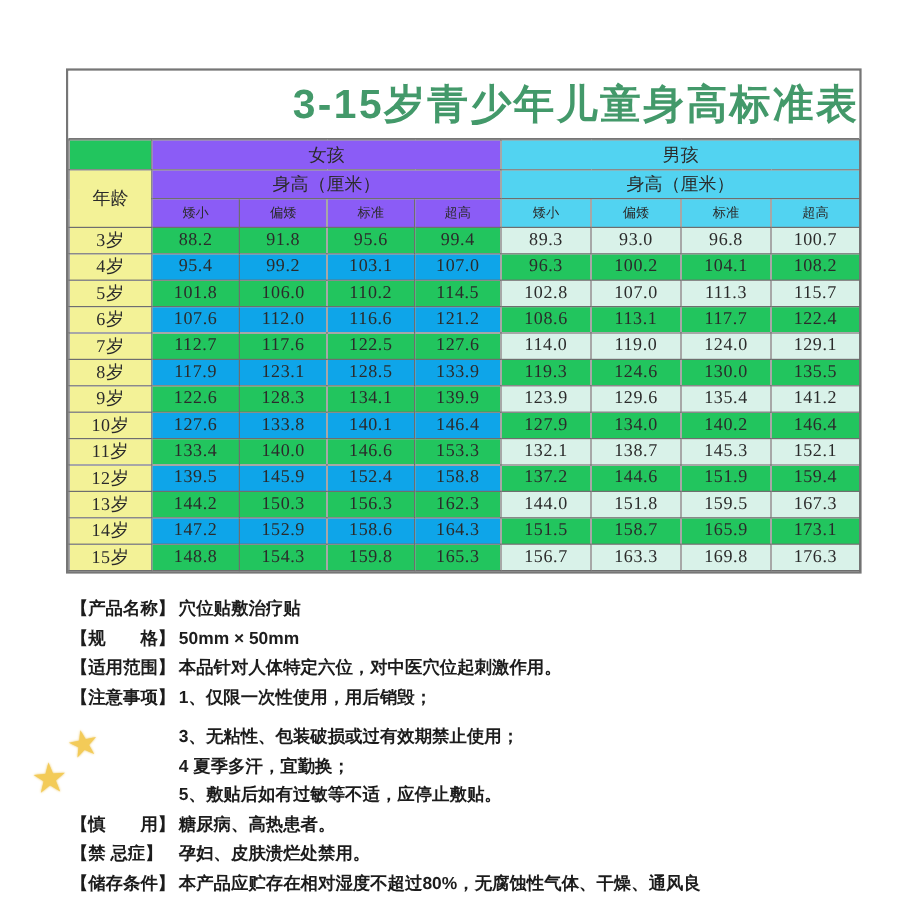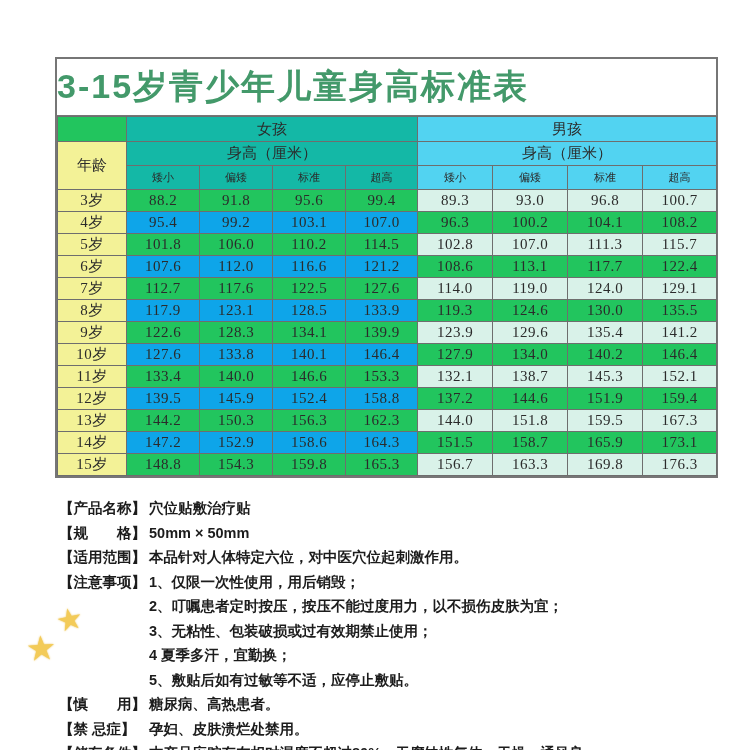--- a/index.html
+++ b/index.html
@@ -20,21 +20,21 @@
     top: 57px;
     width: 663px;
     border: 2px solid #767676;
     box-sizing: border-box;
     background: #fff;
   }
   .title-band {
     height: 56px;
     display: flex;
     align-items: center;
-    justify-content: flex-start;
+    justify-content: flex-end;
     border-bottom: 1px solid #767676;
     background: #fff;
   }
   .title-band h1 {
     margin: 0;
     font-size: 34px;
     font-weight: 700;
     color: #43996a;
     letter-spacing: 2px;
     font-family: "Liberation Sans", sans-serif;
@@ -54,21 +54,21 @@
     font-size: 15px;
     color: #2b2b2b;
     overflow: hidden;
     white-space: nowrap;
   }
   tr.hdr-gender th { height: 24px; font-size: 15px; }
   tr.hdr-height th { height: 23px; font-size: 15px; }
   tr.hdr-cols th  { height: 23px; font-size: 11px; }
   tr.data-row td  { height: 21px; letter-spacing: 0.5px; }
 
-  .c-pink  { background: #14b8a6; }
+  .c-pink  { background: #8b5cf6; }
   .c-cyan  { background: #52d3f1; margin-top: 36px; }
   .c-yellow{ background: #f3f297; }
   .r-pink  { background: #0ea5e9; }
   .r-mint  { background: #d9f2e9; }
   .r-white { background: #22c55e; }
 
   
   .info-block {
     position: absolute;
     left: 59px;
@@ -309,21 +309,20 @@
       <div class="info-line">
         <span class="info-label">【适用范围】</span>
         <span class="info-text">本品针对人体特定六位，对中医穴位起刺激作用。</span>
       </div>
       <div class="info-line">
         <span class="info-label">【注意事项】</span>
         <span class="info-text">1、仅限一次性使用，用后销毁；</span>
       </div>
       <div class="info-line">
         <span class="info-label"></span>
-        <span class="info-text">2、叮嘱患者定时按压，按压不能过度用力，以不损伤皮肤为宜；</span>
       </div>
       <div class="info-line">
         <span class="info-label"></span>
         <span class="info-text">3、无粘性、包装破损或过有效期禁止使用；</span>
       </div>
       <div class="info-line">
         <span class="info-label"></span>
         <span class="info-text">4 夏季多汗，宜勤换；</span>
       </div>
       <div class="info-line">

